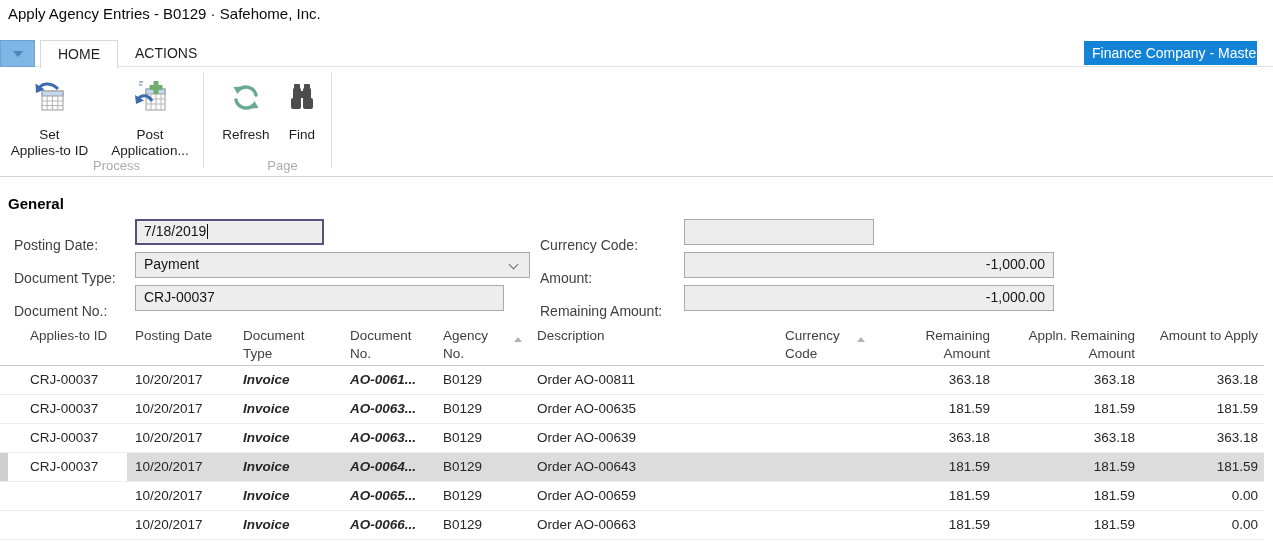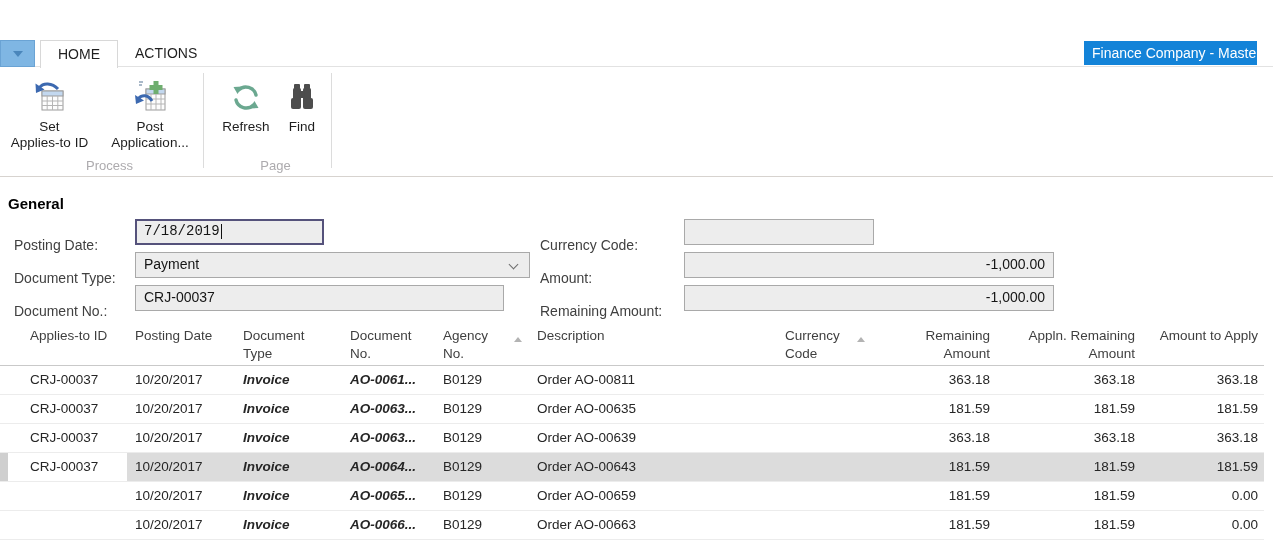--- a/index.html
+++ b/index.html
@@ -29,38 +29,38 @@
   .tabs{position:absolute;left:40px;top:0;height:27px;display:flex;}
   .tab{height:27px;line-height:26px;padding:0 17px;font-size:14px;color:#1f1f1f;white-space:nowrap;}
   .tab.active{background:#fff;border:1px solid #d8d8d8;border-bottom:none;height:28px;position:relative;z-index:2;}
   .context-badge{position:absolute;right:16px;top:1px;height:24px;line-height:24px;width:173px;
     background:var(--badge-blue);color:#fff;font-size:14px;padding-left:8px;overflow:hidden;white-space:nowrap;}
 
   
   .ribbon{position:absolute;left:0;top:67px;width:1273px;height:110px;background:#fff;
     border-bottom:1px solid #d7d3cf;display:flex;}
   .rgroup{position:relative;display:flex;align-items:flex-start;padding-top:13px;}
-  .rgroup-label{position:absolute;bottom:3px;left:8px;width:100%;text-align:center;color:#adabae;font-size:13px;}
+  .rgroup-label{position:absolute;bottom:3px;left:15px;width:100%;text-align:center;color:#adabae;font-size:13px;}
   .rdivider{width:1px;background:#dcdcdc;margin:6px 0 8px 0;}
-  .rbtn{display:flex;flex-direction:column;align-items:center;cursor:default;}
+  .rbtn{display:flex;flex-direction:column;align-items:center;cursor:default;gap:8px;}
   .rbtn .icn{width:34px;height:34px;display:block;}
   .rbtn-label{margin-top:5px;font-size:13.5px;line-height:1.16;text-align:center;color:#1e1e1e;white-space:pre-line;}
   .g-process{width:203px;}
   .g-process .rbtn:nth-child(1){width:99px;}
   .g-process .rbtn:nth-child(2){width:102px;}
   .g-page{width:127px;padding-left:10px;}
   .g-page .rbtn:nth-child(1){width:64px;}
   .g-page .rbtn:nth-child(2){width:48px;}
 
   
   .general-heading{position:absolute;left:8px;top:195px;font-size:15px;font-weight:bold;color:#000;}
   .flabel{position:absolute;font-size:14px;color:#404040;white-space:nowrap;margin-top:14px;}
   .fld{position:absolute;height:26px;background:var(--field-bg);border:1px solid var(--field-border);
     font-size:14px;color:#151515;padding:3px 8px 0 8px;white-space:nowrap;overflow:hidden;}
-  .fld.focused{border:1px solid var(--focus-border);box-shadow:inset 0 0 0 1px var(--focus-border);font-family:Liberation Mono, monospace;}
+  .fld.focused{border:1px solid var(--focus-border);box-shadow:inset 0 0 0 1px var(--focus-border);}
   .fld.num{text-align:right;}
   .chev-icon{position:absolute;right:12px;top:8px;width:7px;height:7px;
     border-right:1.6px solid #6e6e6e;border-bottom:1.6px solid #6e6e6e;transform:rotate(45deg);}
   .caret{display:inline-block;width:1px;height:15px;background:#111;vertical-align:text-bottom;margin-left:1px;}
 
   
   .grid-wrap{position:absolute;left:0;top:321px;width:1273px;}
   table.grid{border-collapse:collapse;table-layout:fixed;width:1264px;font-size:13.5px;}
   table.grid th{vertical-align:top;padding:6px 0 0 8px;font-weight:normal;color:#3f3f3f;text-align:left;
     height:44px;border-bottom:1px solid #c9c9c9;white-space:pre-line;line-height:1.3;position:relative;}
@@ -75,20 +75,21 @@
   tr.selected td.gutter{background:linear-gradient(to right,#cfcfcf 8px,#ffffff 8px);}
   tr.selected td.col-applies{background:#fff;}
   .sort-icon{position:absolute;right:7px;top:16px;width:0;height:0;
     border-left:4px solid transparent;border-right:4px solid transparent;border-bottom:5px solid #b3b3b3;}
 </style>
 </head>
 <body>
 
 <div class="stage">
 
+  <div class="titlebar">Apply Agency Entries - B0129 · Safehome, Inc.</div>
 
   <div class="tabstrip">
     <div class="menu-btn">
       <span class="menu-tri"></span>
     </div>
     <div class="tabs">
       <div class="tab active">HOME</div>
       <div class="tab">ACTIONS</div>
     </div>
     <div class="context-badge">Finance Company - Maste</div>

